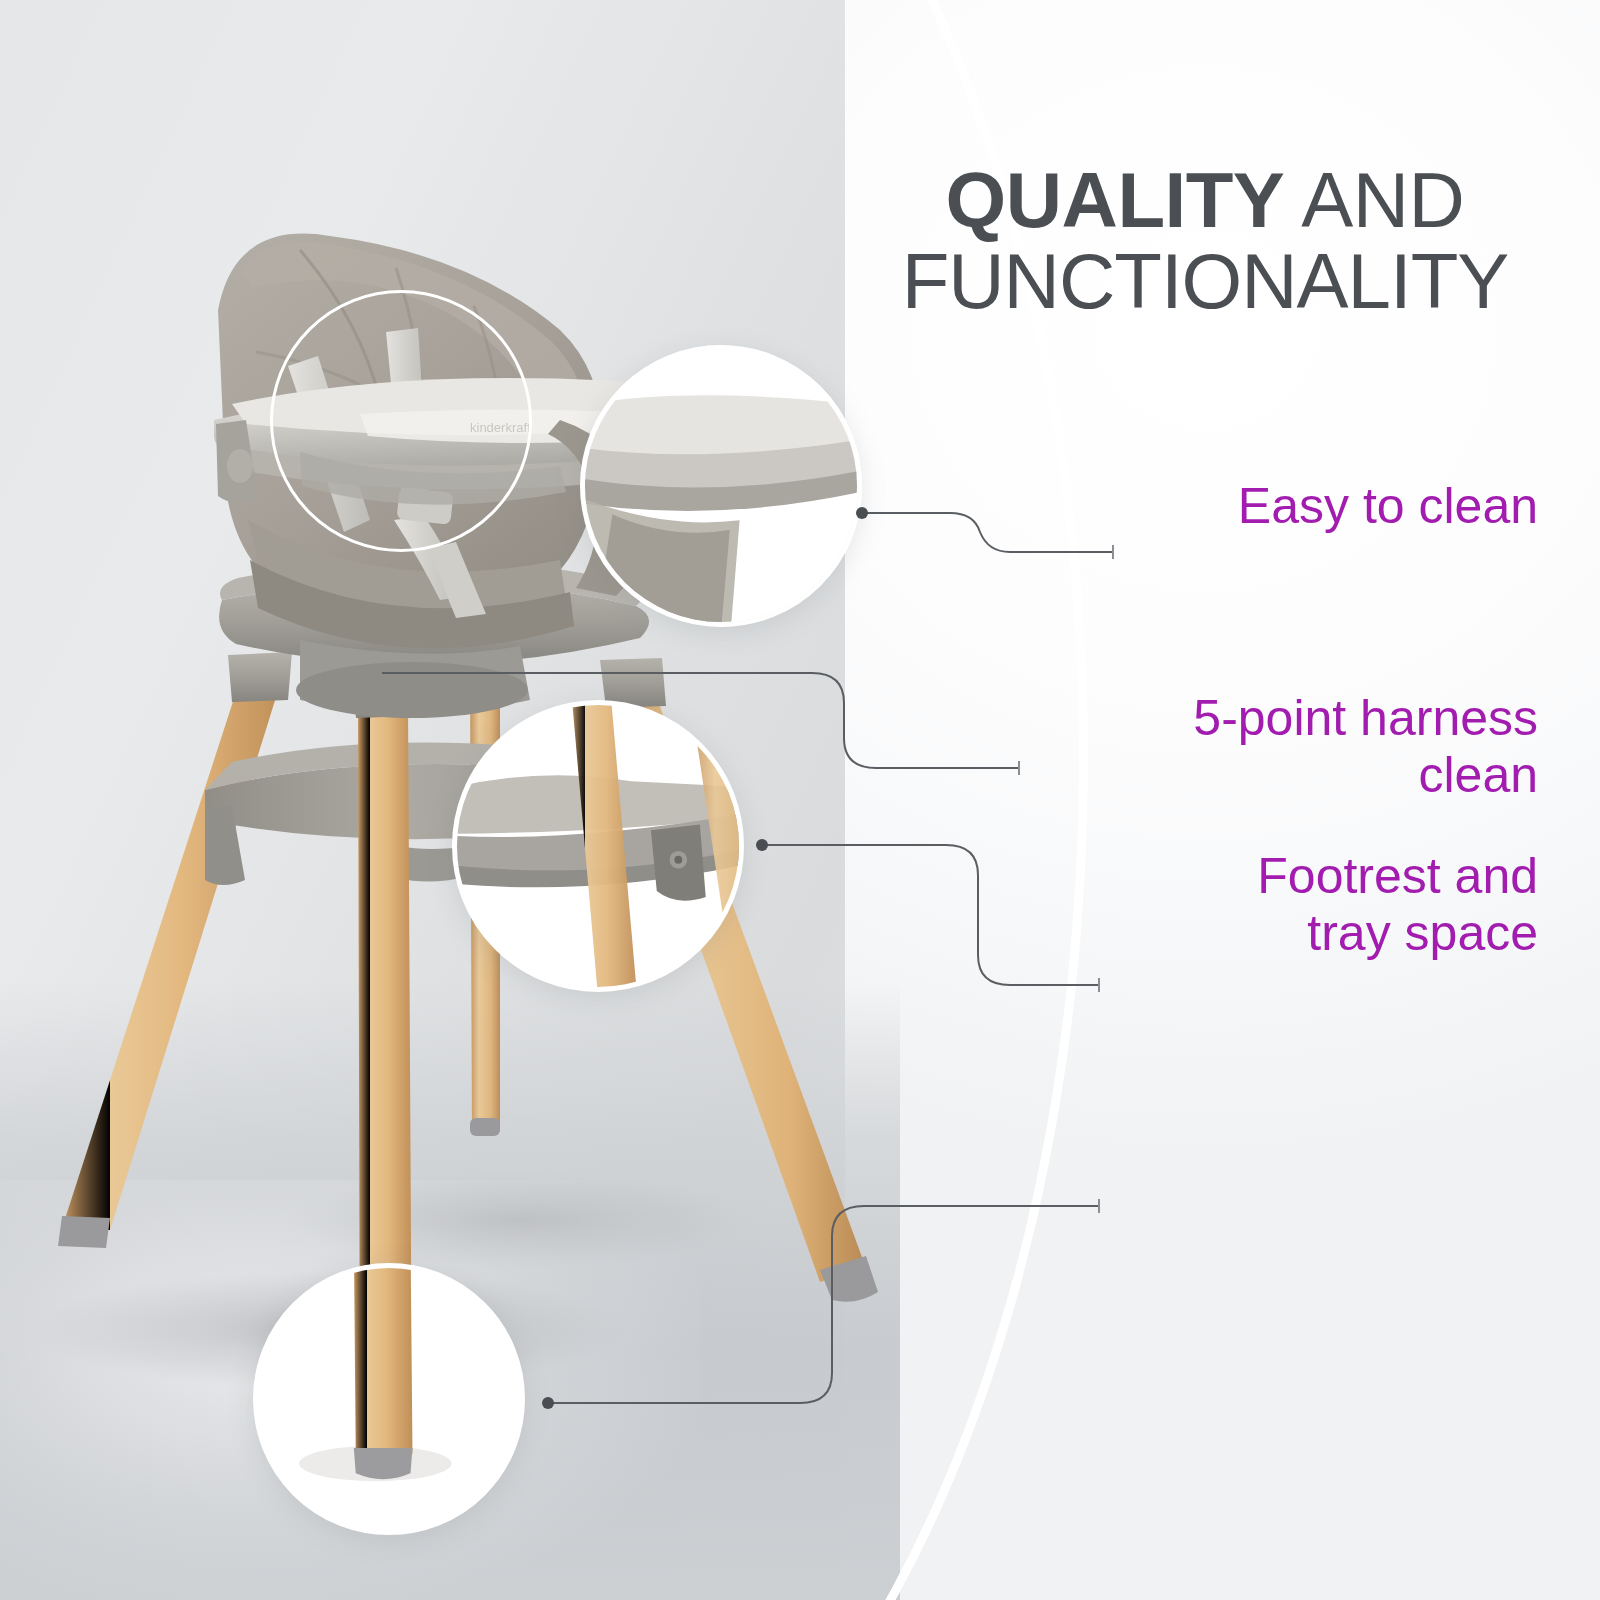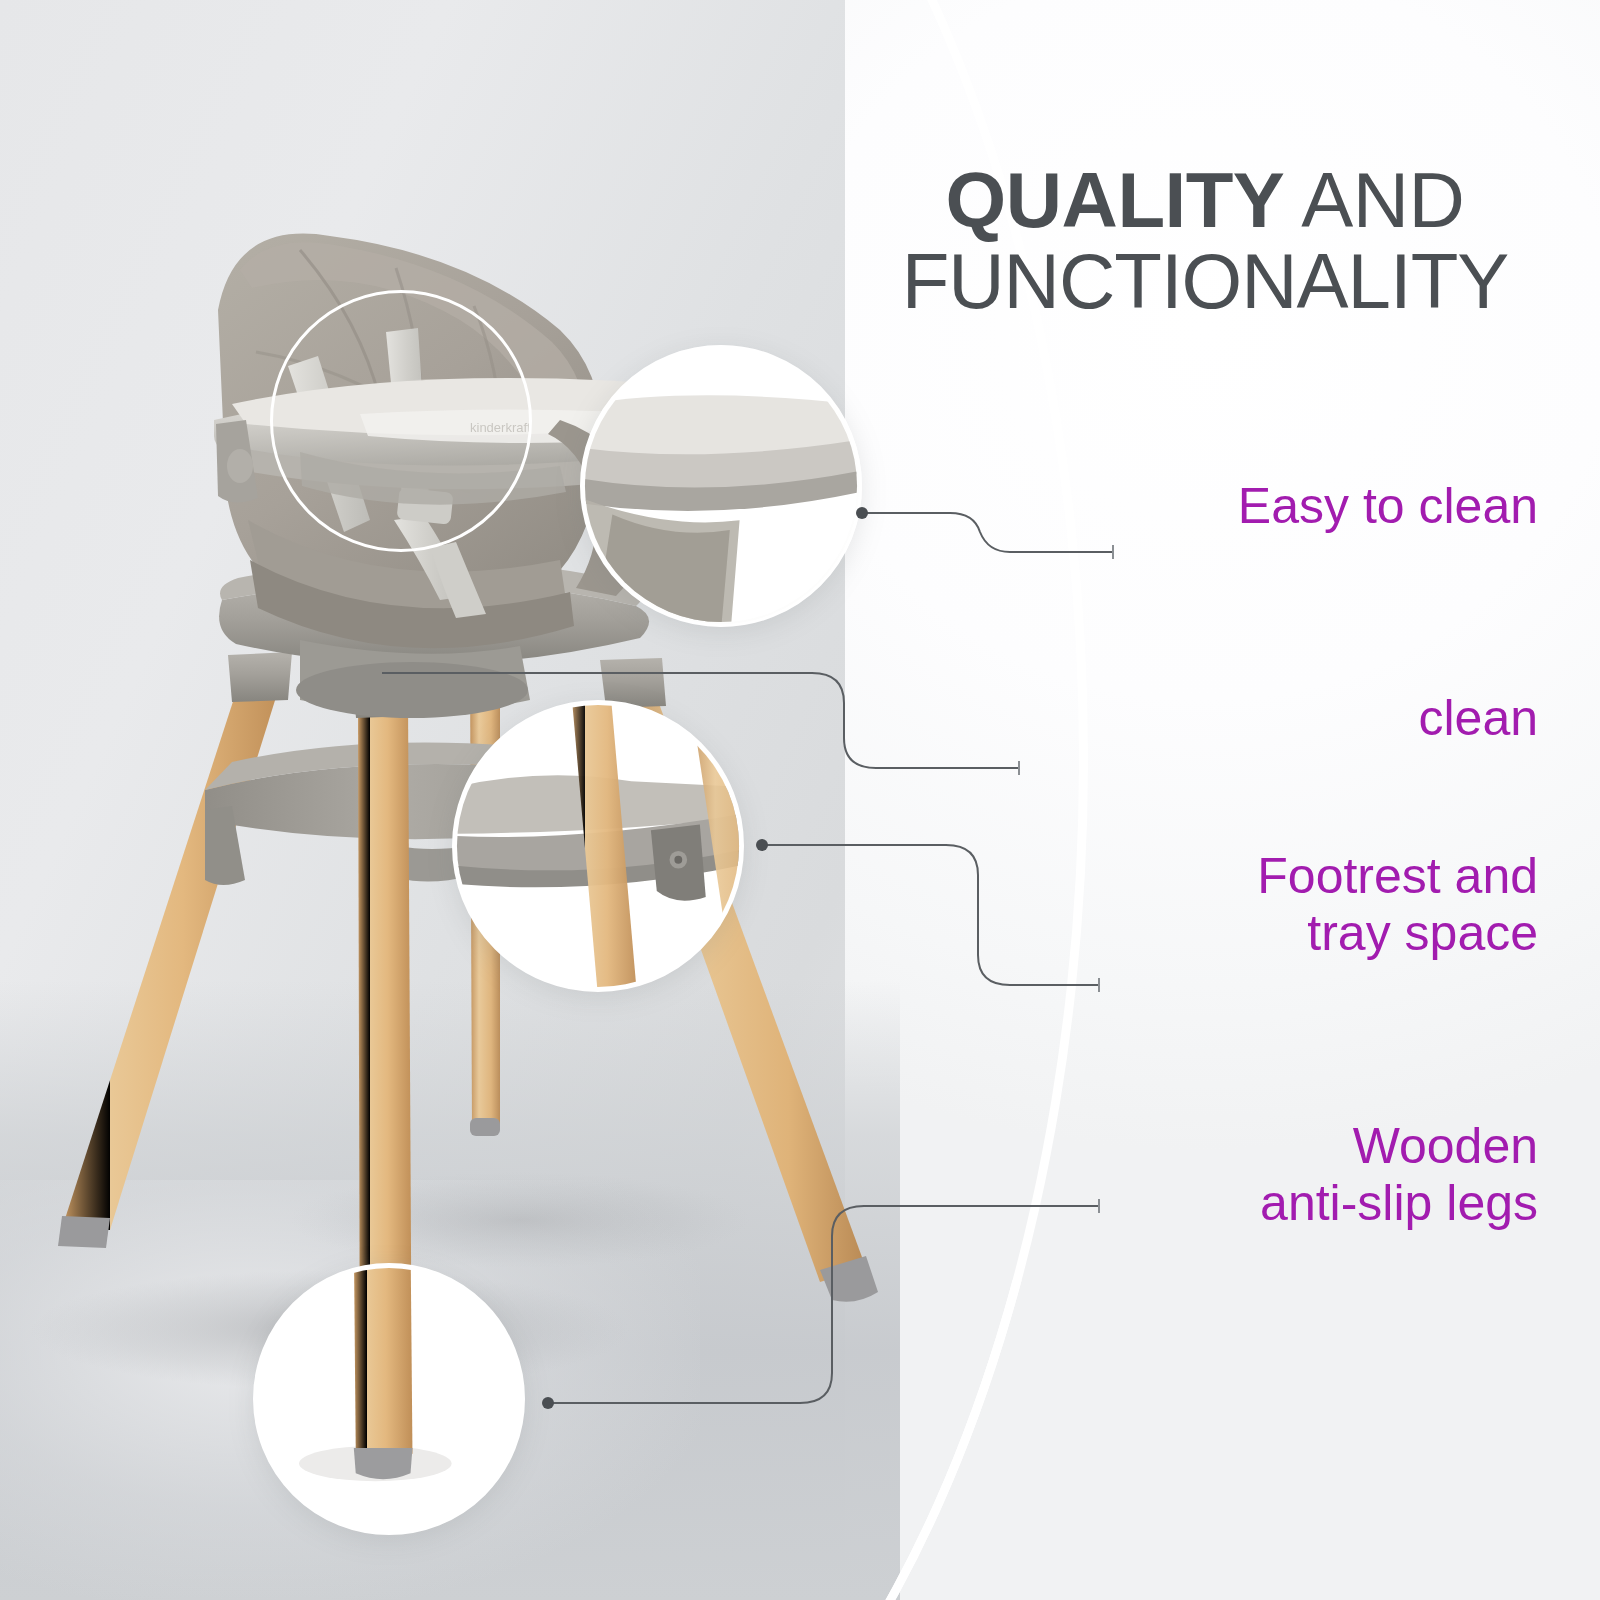--- a/index.html
+++ b/index.html
@@ -348,24 +348,21 @@
 
   <div class="headline">
     <span class="ln"><span class="hl-bold">QUALITY</span><span class="hl-light"> AND</span></span>
     <span class="ln hl-line2">FUNCTIONALITY</span>
   </div>
 
   <div class="feature" id="feat-0">
     <span>Easy to clean</span>
   </div>
   <div class="feature" id="feat-1">
+    <span>5-point harness</span>
     <span>clean</span>
   </div>
   <div class="feature" id="feat-2">
     <span>Footrest and</span>
     <span>tray space</span>
   </div>
-  <div class="feature" id="feat-3">
-    <span>Wooden</span>
-    <span>anti-slip legs</span>
-  </div>
 
 </div>
 
 </body></html>

